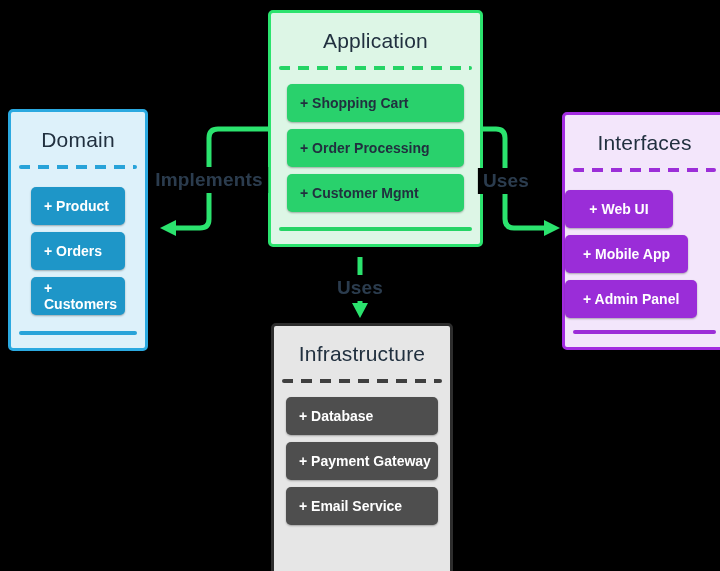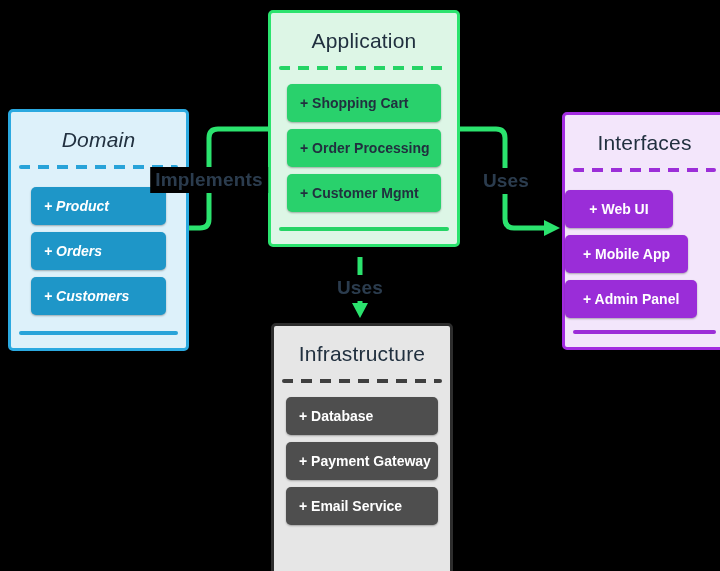--- a/index.html
+++ b/index.html
@@ -65,28 +65,28 @@
   }
 
   
   .methods.stretch { align-items: stretch; }
   .methods.stretch .method { justify-content: flex-start; padding-left: 13px; }
   
   .methods.centered { align-items: flex-start; }
   .methods.centered .method { justify-content: center; padding: 0 18px; min-width: 72px; }
 
   .card-application {
-    left: 268px; top: 10px; width: 192px; height: 237px;
+    left: 268px; top: 10px; width: 215px; height: 237px;
     --accent: #2be36e; --fill: #ddf6e6; --sep: #25d465;
     --chip: #29d16c; --chip-text: #21303f;
   }
   .card-application .methods { margin-left: 16px; margin-right: 16px; }
 
   .card-domain {
-    left: 8px; top: 109px; width: 181px; height: 242px; font-style: italic;
+    left: 8px; top: 109px; width: 140px; height: 242px;
     --accent: #2ba9e0; --fill: #ddf1fa; --sep: #28a3d9;
     --chip: #1e96c8; --chip-text: #ffffff;
   }
   .card-domain .methods { margin-left: 20px; margin-right: 20px; margin-top: 18px; }
 
   .card-interfaces {
     left: 562px; top: 112px; width: 165px; height: 238px;
     --accent: #a32ce0; --fill: #f3e6fb; --sep: #9c2ed8;
     --chip: #9a2dd8; --chip-text: #ffffff;
   }

